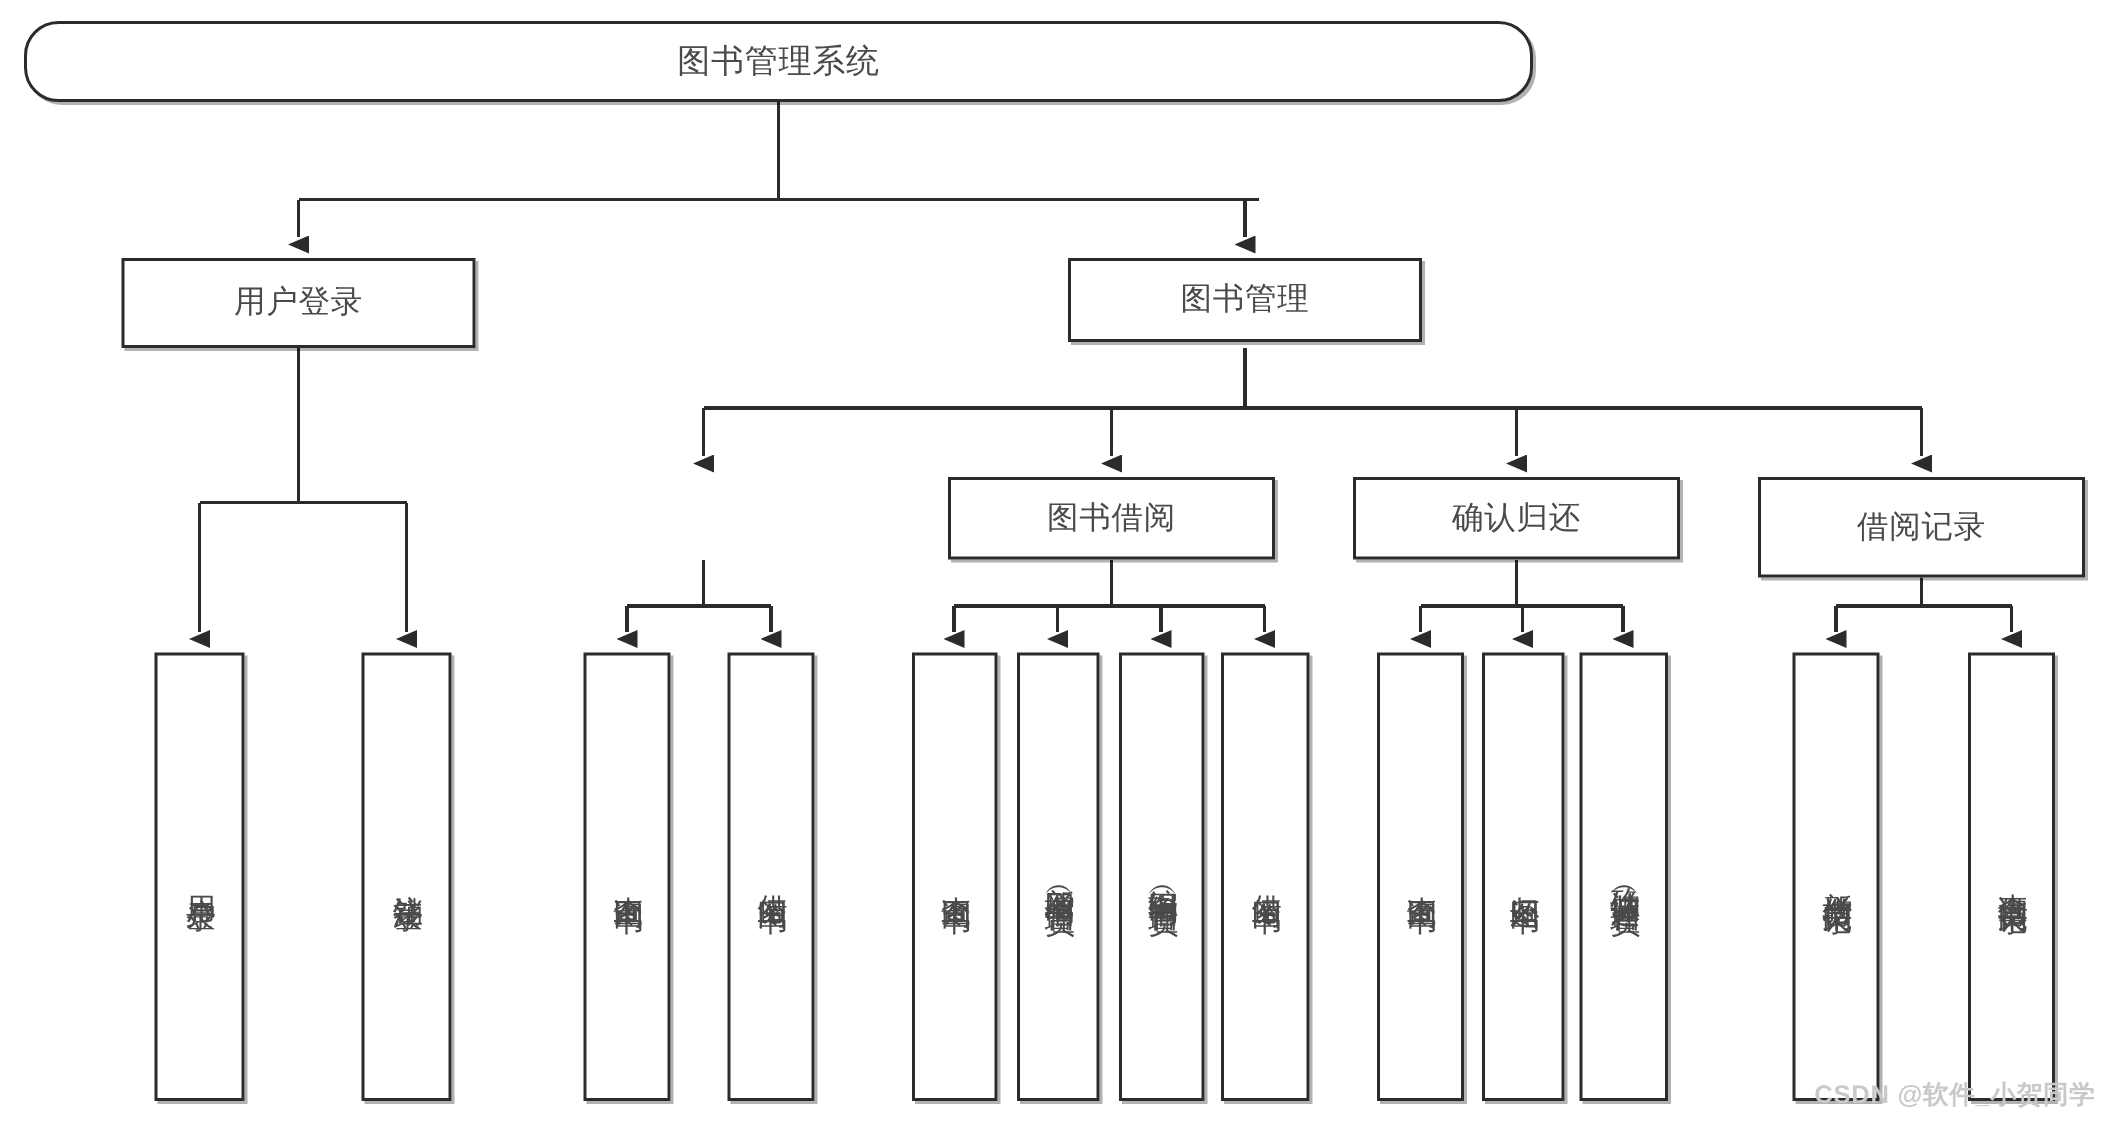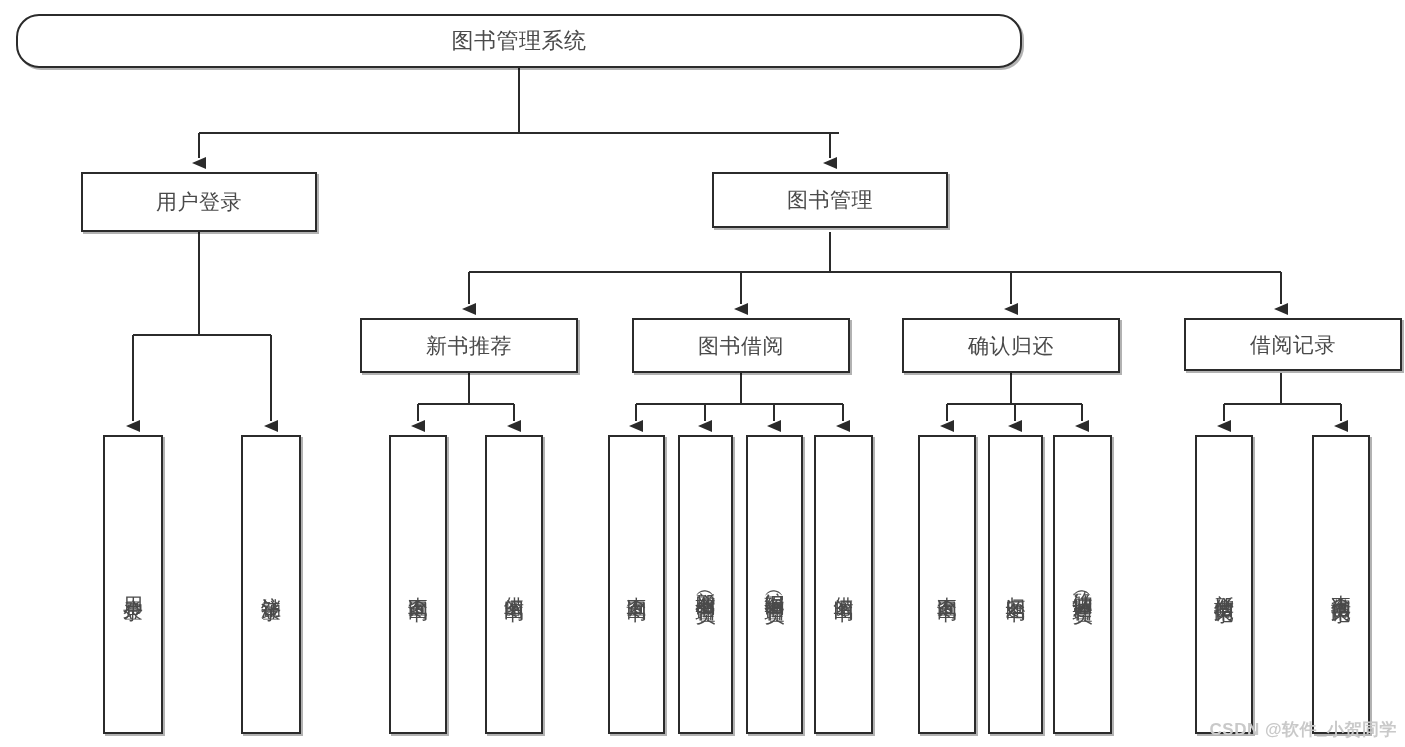--- a/index.html
+++ b/index.html
@@ -133,30 +133,27 @@
     <span class="lbl">图书管理系统</span>
   </div>
 
   <div class="node horiz" style="left:81px; top:172px; width:236px; height:60px;">
     <span class="lbl">用户登录</span>
   </div>
   <div class="node horiz" style="left:712px; top:172px; width:236px; height:56px;">
     <span class="lbl">图书管理</span>
   </div>
 
-  <div class="node horiz" style="left:360px; top:318px; width:218px; height:55px;">
-    <span class="lbl">新书推荐</span>
-  </div>
   <div class="node horiz" style="left:632px; top:318px; width:218px; height:55px;">
     <span class="lbl">图书借阅</span>
   </div>
   <div class="node horiz" style="left:902px; top:318px; width:218px; height:55px;">
     <span class="lbl">确认归还</span>
   </div>
-  <div class="node horiz" style="left:1172px; top:318px; width:218px; height:53px;margin-left:12px;">
+  <div class="node horiz" style="left:1172px; top:318px; width:218px; height:67px;">
     <span class="lbl">借阅记录</span>
   </div>
 
   <div class="node vert" style="left:103px; top:435px; width:60px; height:299px;">
     <span class="lbl">用户登录</span>
   </div>
   <div class="node vert" style="left:241px; top:435px; width:60px; height:299px;">
     <span class="lbl">注销登录</span>
   </div>
 

